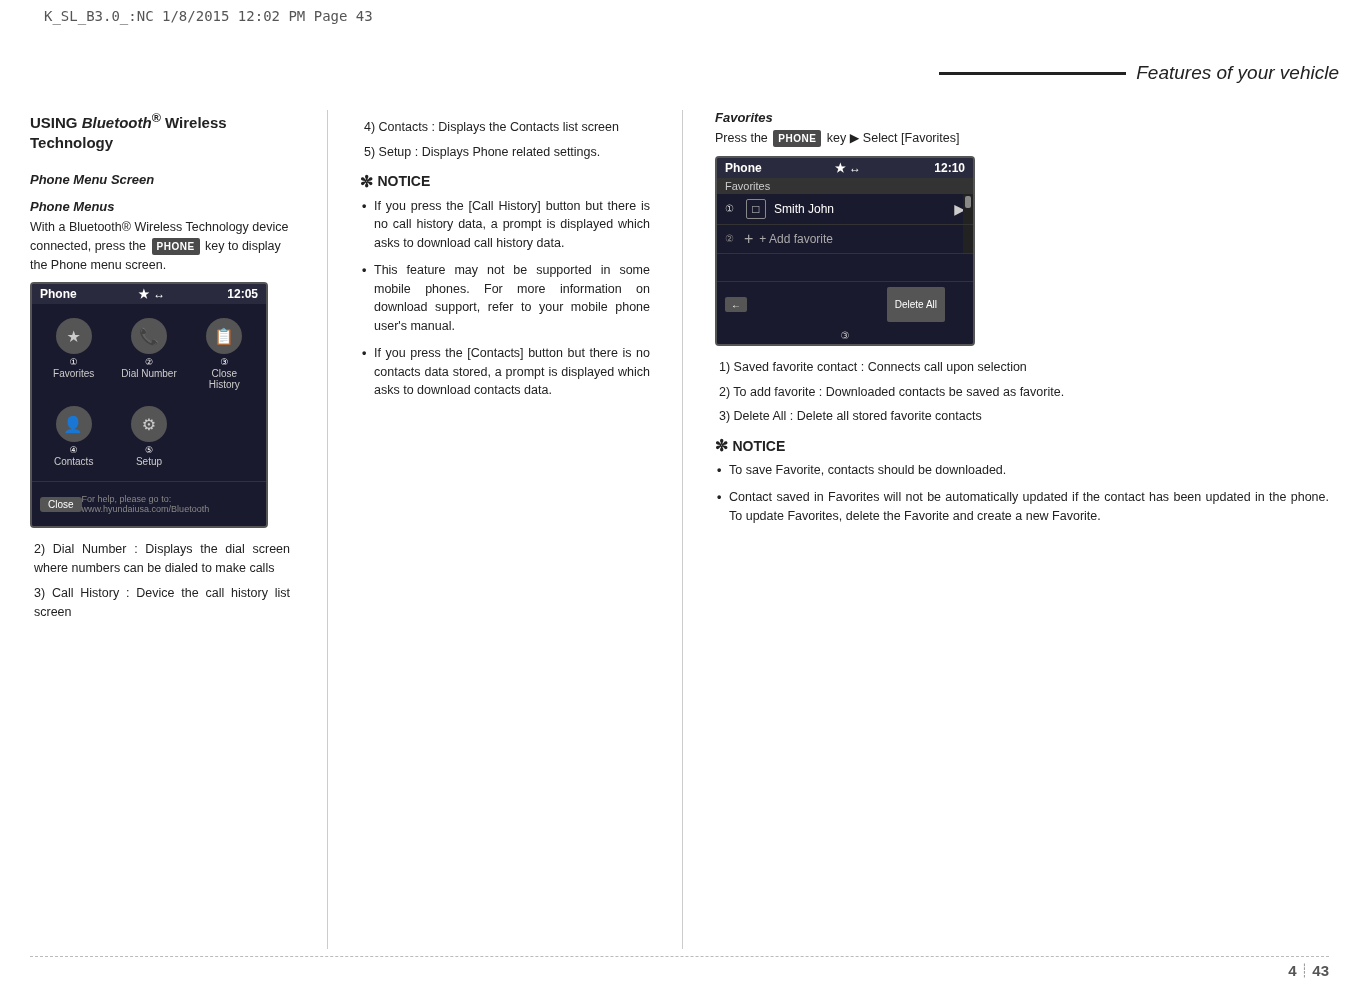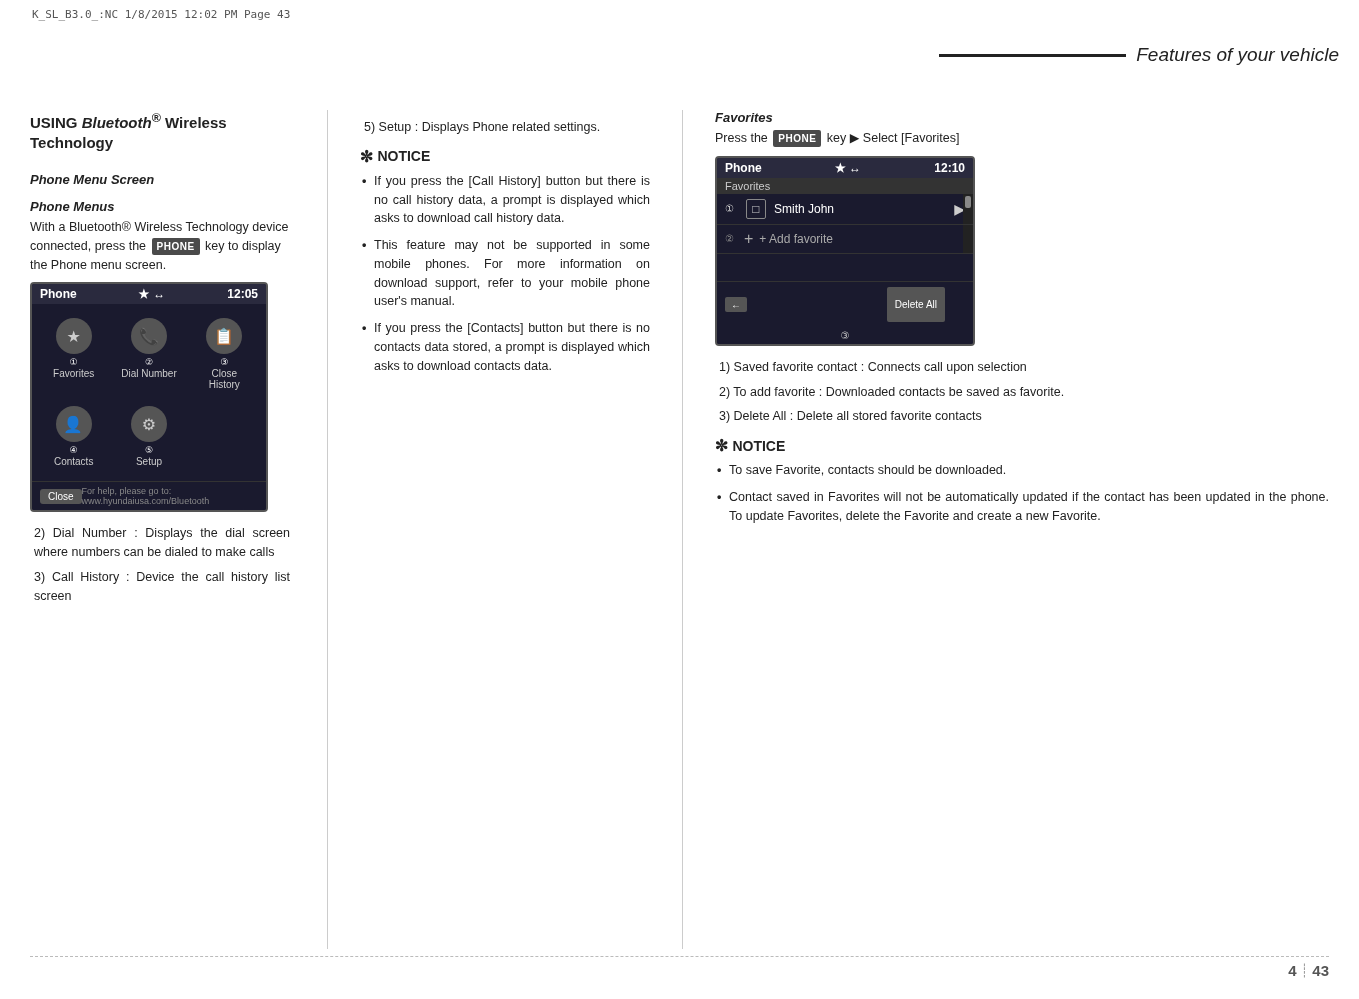--- a/index.html
+++ b/index.html
@@ -10,30 +10,30 @@
       min-height: 999px;
       position: relative;
       font-size: 14px;
       color: #222;
     }
 
     
     .print-header {
       position: absolute;
       top: 8px;
-      left: 32px;
-      font-size: 11px;
+      left: 44px;
+      font-size: 14px;
       color: #555;
       font-family: monospace;
     }
 
     
     .page-title-bar {
       position: absolute;
-      top: 44px;
+      top: 62px;
       right: 0;
       width: 420px;
       display: flex;
       align-items: center;
     }
     .page-title-bar .title-line {
       flex: 1;
       height: 3px;
       background: #222;
       margin-right: 10px;
@@ -174,21 +174,21 @@
     .phone-screen .ps-icon-item.favorites .icon-circle { background: #555; }
     .phone-screen .ps-icon-item.dial .icon-circle { background: #555; }
     .phone-screen .ps-icon-item.history .icon-circle { background: #555; }
     .phone-screen .ps-icon-item.contacts .icon-circle { background: #555; }
     .phone-screen .ps-icon-item.setup .icon-circle { background: #555; }
     .phone-screen .ps-bottom {
       background: #1a1a2e;
       display: flex;
       justify-content: space-between;
       align-items: center;
-      padding: 4px 8px;
+      padding: 12px 8px;
       border-top: 1px solid #333;
     }
     .phone-screen .ps-bottom .close-btn {
       background: #555;
       color: #fff;
       font-size: 10px;
       padding: 2px 8px;
       border-radius: 3px;
     }
     .phone-screen .ps-bottom .help-text {
@@ -433,20 +433,21 @@
       <li>2) Dial Number : Displays the dial screen where numbers can be dialed to make calls</li>
       <li>3) Call History : Device the call history list screen</li>
     </ul>
   </div>
 
   <div class="col-divider"></div>
 
   <div class="col-middle">
 
     <ul class="numbered-list">
+      <li>4) Contacts : Displays the Contacts list screen</li>
       <li>5) Setup : Displays Phone related settings.</li>
     </ul>
 
     <div class="notice-box">
       <div class="notice-heading">
         <span class="notice-star">✼</span>
         <span>NOTICE</span>
       </div>
       <ul class="notice-list">
         <li>If you press the [Call History] button but there is no call history data, a prompt is displayed which asks to download call history data.</li>

